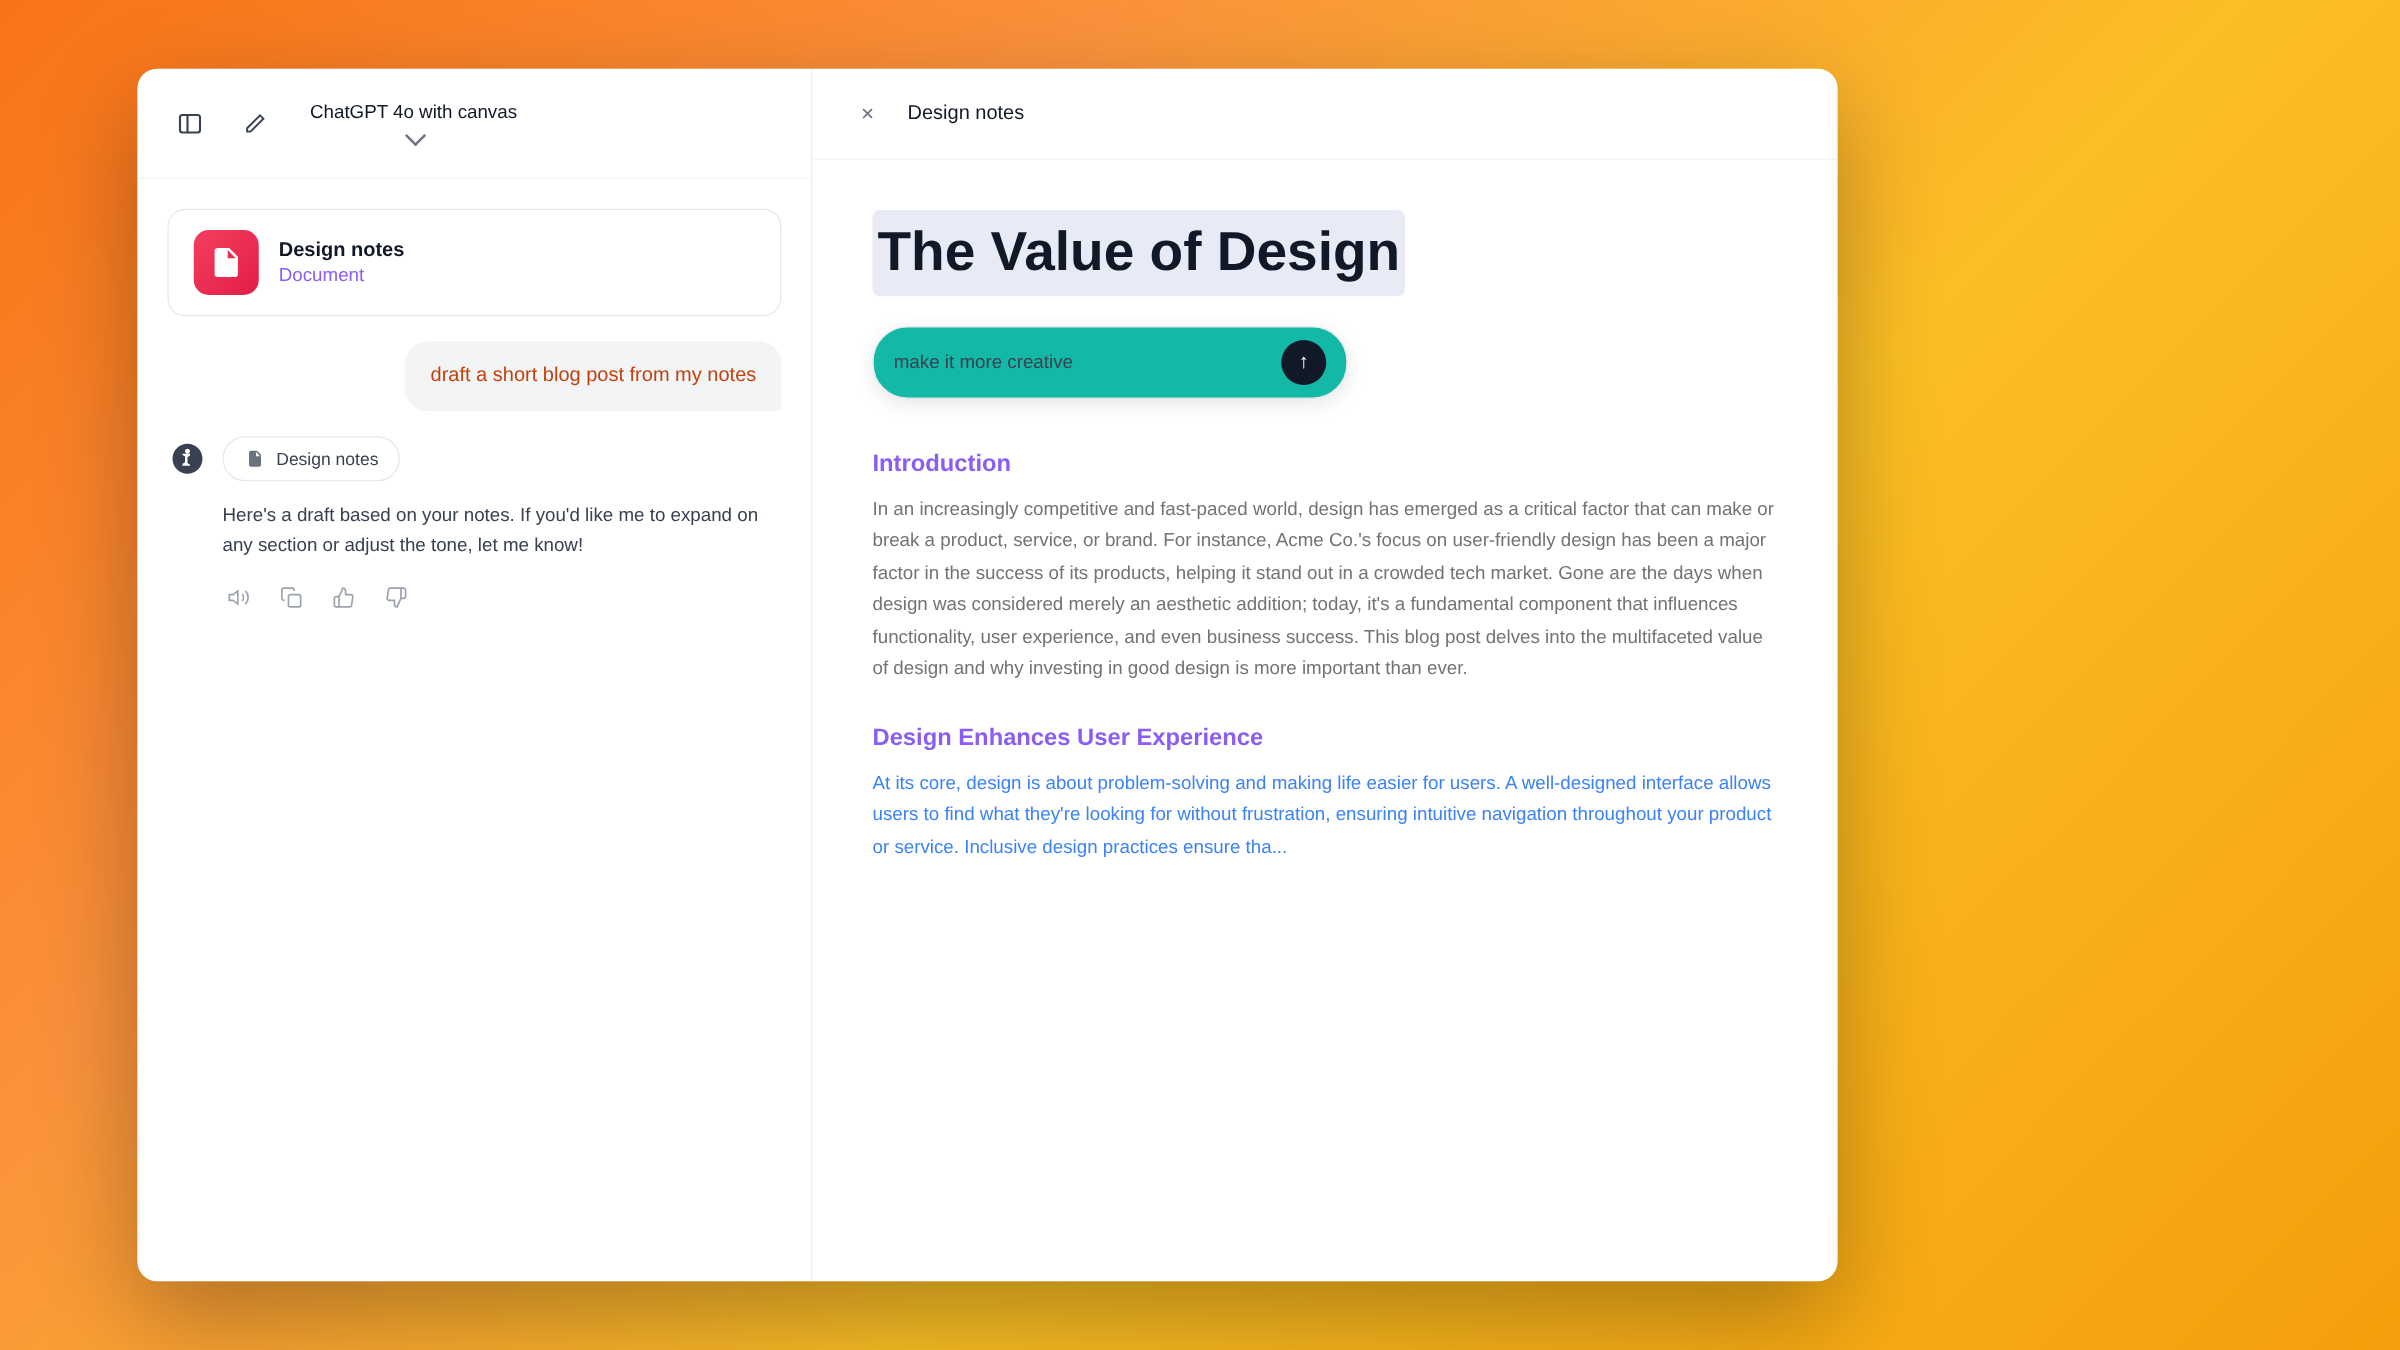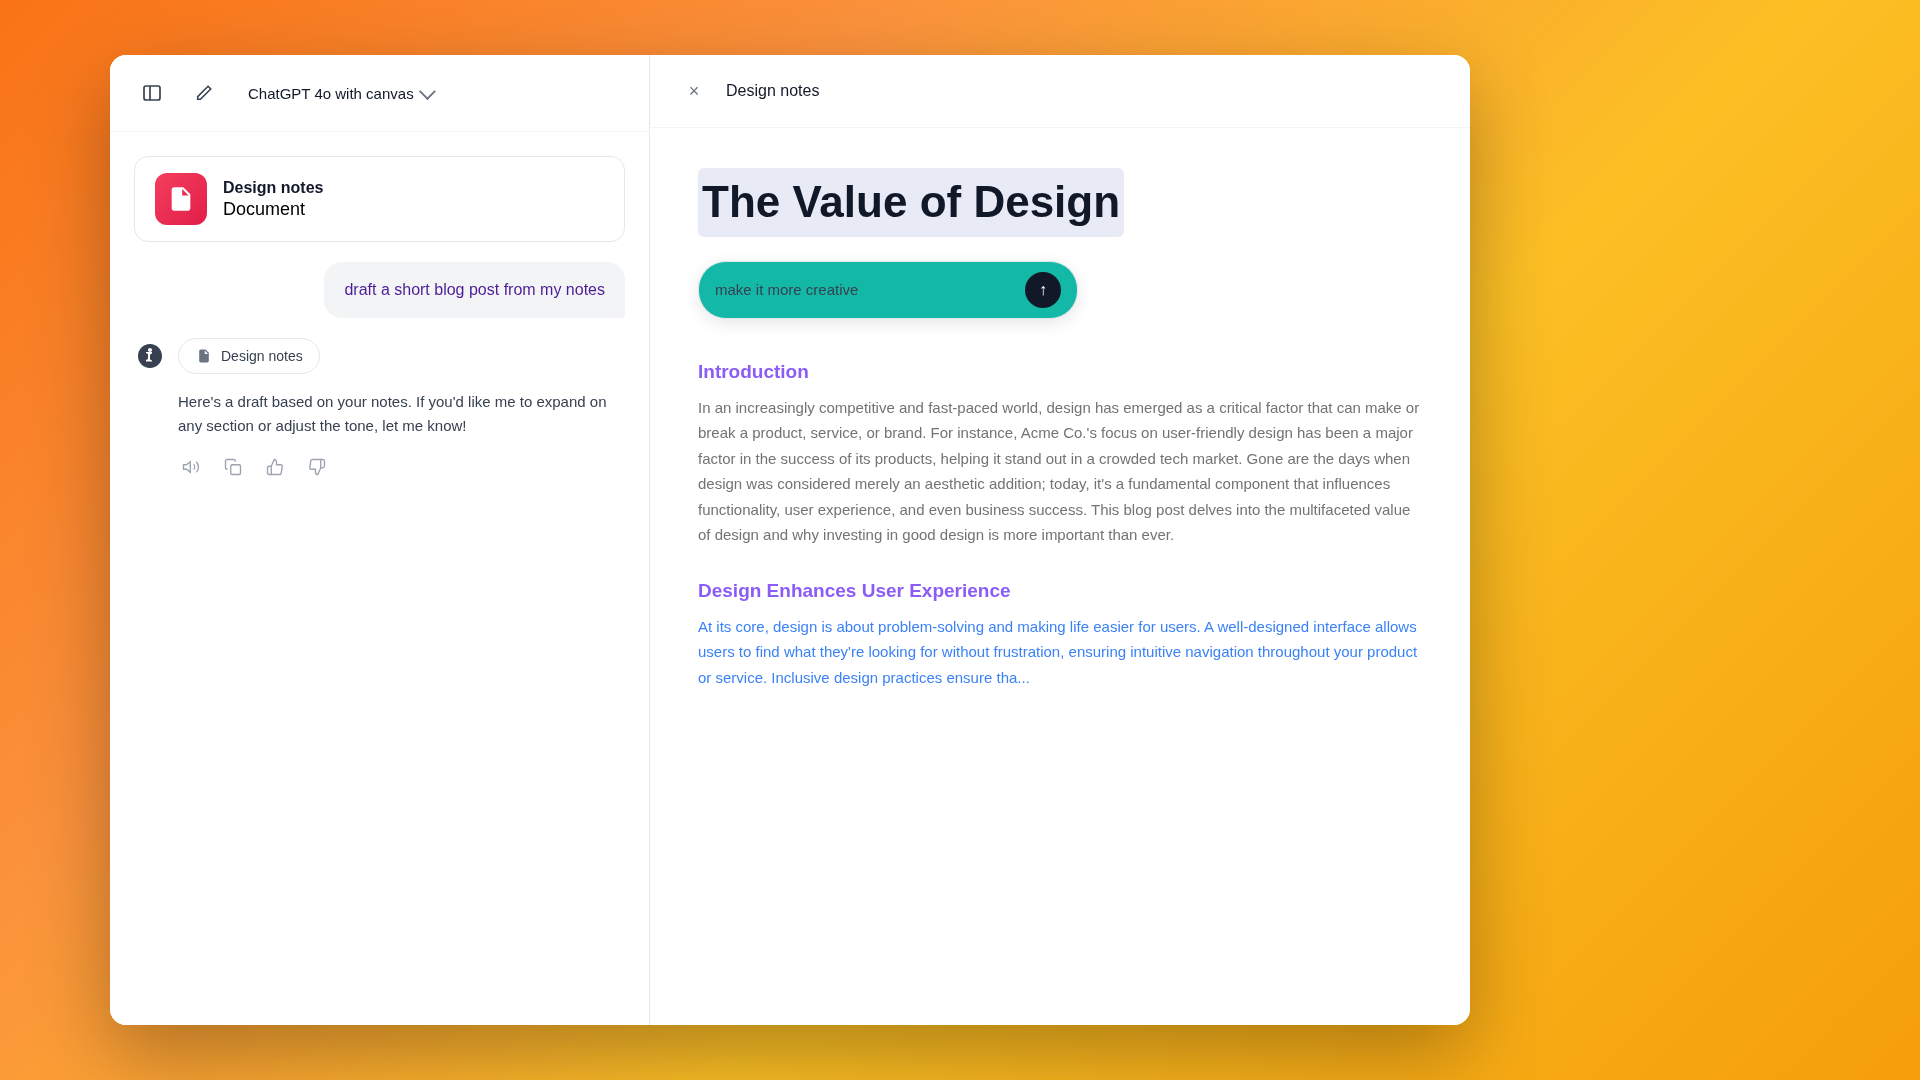--- a/index.html
+++ b/index.html
@@ -62,20 +62,21 @@
       align-items: center;
       gap: 6px;
       cursor: pointer;
       padding: 6px 10px;
       border-radius: 8px;
       border: none;
       background: none;
       font-size: 15px;
       font-weight: 500;
       color: #111827;
+      flex-direction: column;
     }
 
     .chevron-down {
       display: inline-block;
       width: 12px;
       height: 12px;
       border-right: 2px solid #6b7280;
       border-bottom: 2px solid #6b7280;
       transform: rotate(45deg) translateY(-2px);
     }
@@ -122,34 +123,34 @@
       flex-direction: column;
     }
 
     .doc-title {
       font-size: 16px;
       font-weight: 600;
       color: #111827;
     }
 
     .doc-subtitle {
-      font-size: 18px;
-      color: #000000;
+      font-size: 15px;
+      color: #8b5cf6;
       margin-top: 2px;
     }
 
     
     .user-message {
       align-self: flex-end;
       background: #f3f4f6;
       border-radius: 18px 18px 4px 18px;
       padding: 16px 20px;
       max-width: 400px;
       font-size: 16px;
-      color: #4c1d95;
+      color: #c2410c;
       line-height: 1.5;
     }
 
     
     .ai-response {
       display: flex;
       flex-direction: column;
       gap: 16px;
     }
 

